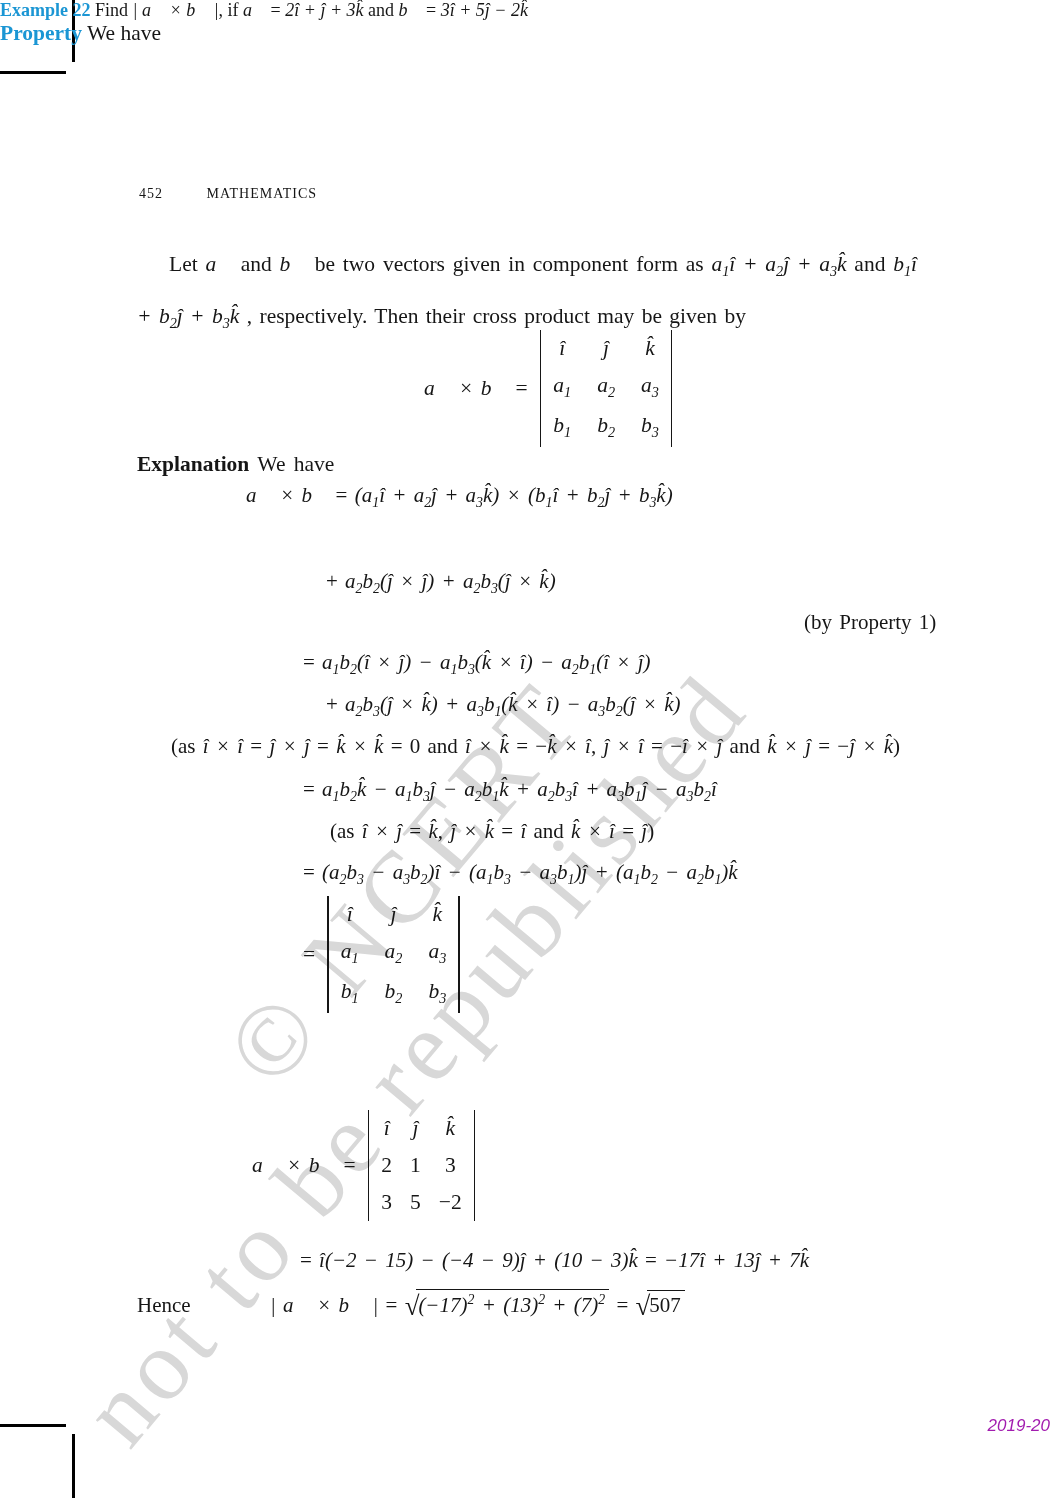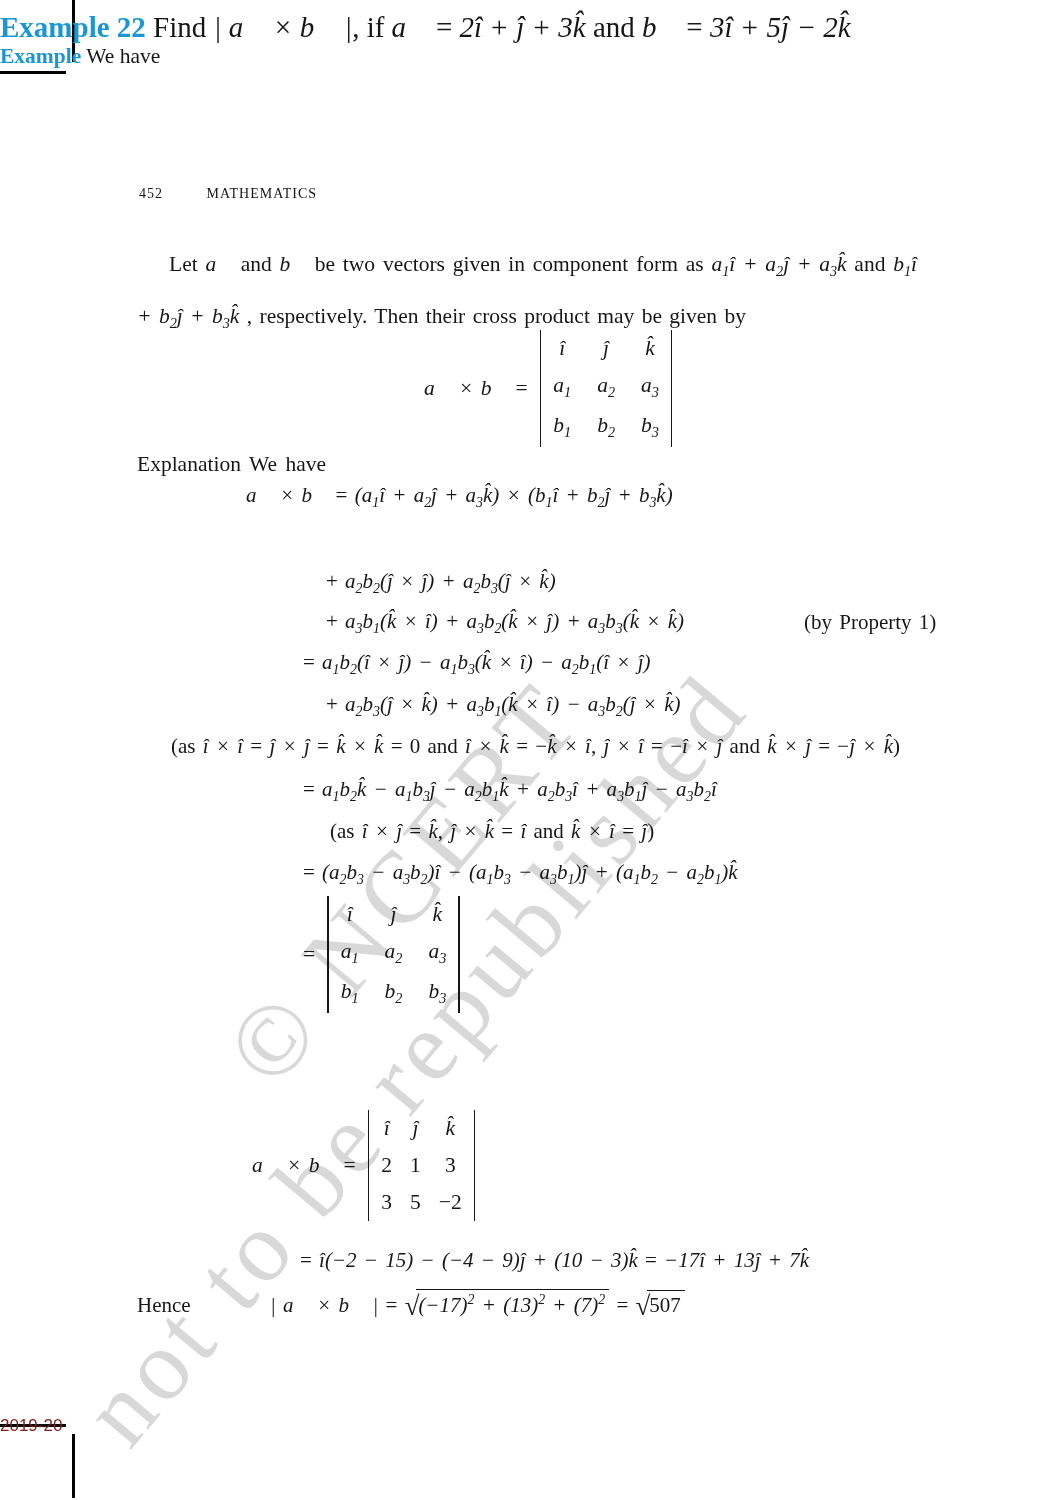--- a/index.html
+++ b/index.html
@@ -34,21 +34,21 @@
     position:absolute; left:137px; top:242px; width:780px;
     font-size:21.5px; line-height:45px; text-align:justify; text-indent:32px;
     word-spacing:2px;
   }
 
   .eq { position:absolute; font-size:21px; white-space:nowrap; word-spacing:2px; }
   sub, sup { font-size:0.66em; }
   sub { vertical-align:-0.35em; }
 
   #expl-head { position:absolute; left:137px; top:452px; font-size:21.5px; word-spacing:3px; }
-  .bold { font-weight:normal; }
+  .bold { font-weight:bold; }
   .blue { color:#1b96d4; font-weight:bold; }
 
   
   #eq1  { left:246px; top:483px; }
   #eq2  { left:303px; top:528px; }
   #eq3  { left:326px; top:569px; }
   #eq4  { left:326px; top:609px; }
   #prop-note { left:768px; top:610px;margin-left:36px; }
   #eq5  { left:303px; top:650px; }
   #eq6  { left:326px; top:692px; }
@@ -64,33 +64,33 @@
   .det .cells {
     display:grid; grid-template-columns:repeat(3,auto);
     column-gap:26px; row-gap:12px; padding:6px 12px;
     justify-items:center; align-items:center;
   }
   #det1 { left:424px; top:330px; }
   #det2 { left:303px; top:896px; }
   #det3 { left:252px; top:1110px; }
   #det3 .cells { column-gap:18px; }
 
-  #example-line  { left:137px; top:1036px; font-size:29px;margin-top:11px; }
+  #example-line  { left:137px; top:1036px; font-size:18px; }
   #solution-line { left:137px; top:1079px; font-size:21.5px; }
 
   #expansion { left:300px; top:1248px; }
   #hence { left:137px; top:1289px; }
   #hence .hlabel { margin-right:72px; }
 
   .ol { display:inline-block; border-top:1.7px solid #161616; padding:2px 4px 0 2px; line-height:1.15; }
   .rad { font-size:1.28em; vertical-align:-3px; margin-right:-3px; line-height:0.8; }
 
   #footer {
-    position:absolute; left:0; top:1416px; width:100%; text-align:left;
-    font-family:"Liberation Sans","DejaVu Sans",sans-serif; font-size:17px; color:#7f1d1d;
+    position:absolute; left:0; top:1416px; width:100%; text-align:right;
+    font-family:"Liberation Sans","DejaVu Sans",sans-serif; font-size:17px; color:#a21caf;font-style:italic;
   }
 </style>
 </head>
 <body>
 
 <div id="page">
 
   <div class="crop" id="crop-tl-v"></div>
   <div class="crop" id="crop-tl-h"></div>
   <div class="crop" id="crop-bl-h"></div>
@@ -125,21 +125,20 @@
       <span class="bar"></span>
     </div>
 
     <div id="expl-head">
       <span class="bold">Explanation</span>
       <span>We have</span>
     </div>
 
     <div class="eq" id="eq1"><i>a⃗ × b⃗</i> =  <i>(a<sub>1</sub>î + a<sub>2</sub>ĵ + a<sub>3</sub>k̂) × (b<sub>1</sub>î + b<sub>2</sub>ĵ + b<sub>3</sub>k̂)</i></div>
     <div class="eq" id="eq3">+  <i>a<sub>2</sub>b<sub>2</sub>(ĵ × ĵ) + a<sub>2</sub>b<sub>3</sub>(ĵ × k̂)</i></div>
-    <div class="eq" id="eq4">+   <i>a<sub>3</sub>b<sub>1</sub>(k̂ × î) + a<sub>3</sub>b<sub>2</sub>(k̂ × ĵ) + a<sub>3</sub>b<sub>3</sub>(k̂ × k̂)</i></div>
     <div class="eq" id="prop-note">(by Property 1)</div>
     <div class="eq" id="eq5">=  <i>a<sub>1</sub>b<sub>2</sub>(î × ĵ) − a<sub>1</sub>b<sub>3</sub>(k̂ × î) − a<sub>2</sub>b<sub>1</sub>(î × ĵ)</i></div>
     <div class="eq" id="eq6">+   <i>a<sub>2</sub>b<sub>3</sub>(ĵ × k̂) + a<sub>3</sub>b<sub>1</sub>(k̂ × î) − a<sub>3</sub>b<sub>2</sub>(ĵ × k̂)</i></div>
     <div class="eq" id="eq7">(as  <i>î × î</i> = <i>ĵ × ĵ</i> = <i>k̂ × k̂</i> = 0  and  <i>î × k̂</i> = −<i>k̂ × î</i>,  <i>ĵ × î</i> = −<i>î × ĵ</i>  and  <i>k̂ × ĵ</i> = −<i>ĵ × k̂</i>)</div>
     <div class="eq" id="eq8">=  <i>a<sub>1</sub>b<sub>2</sub>k̂ − a<sub>1</sub>b<sub>3</sub>ĵ − a<sub>2</sub>b<sub>1</sub>k̂ + a<sub>2</sub>b<sub>3</sub>î + a<sub>3</sub>b<sub>1</sub>ĵ − a<sub>3</sub>b<sub>2</sub>î</i></div>
     <div class="eq" id="eq9">(as  <i>î × ĵ</i> = <i>k̂</i>,  <i>ĵ × k̂</i> = <i>î</i>  and  <i>k̂ × î</i> = <i>ĵ</i>)</div>
     <div class="eq" id="eq10">=  <i>(a<sub>2</sub>b<sub>3</sub> − a<sub>3</sub>b<sub>2</sub>)î − (a<sub>1</sub>b<sub>3</sub> − a<sub>3</sub>b<sub>1</sub>)ĵ + (a<sub>1</sub>b<sub>2</sub> − a<sub>2</sub>b<sub>1</sub>)k̂</i></div>
 
     <div class="det" id="det2">
       <span class="lhs">=</span>
@@ -156,21 +155,21 @@
         <span><i>b<sub>3</sub></i></span>
       </span>
       <span class="bar"></span>
     </div>
 
     <div id="example-line">
       <span class="blue">Example 22</span>
       <span>Find  <i>| a⃗ × b⃗ |</i>,  if  <i>a⃗</i> = <i>2î + ĵ + 3k̂</i>  and  <i>b⃗</i> = <i>3î + 5ĵ − 2k̂</i></span>
     </div>
     <div id="solution-line">
-      <span class="blue">Example</span>
+      <span class="blue">Property</span>
       <span>We have</span>
     </div>
 
     <div class="det" id="det3">
       <span class="lhs"><i>a⃗ × b⃗</i> =</span>
       <span class="bar"></span>
       <span class="cells">
         <span><i>î</i></span>
         <span><i>ĵ</i></span>
         <span><i>k̂</i></span>

